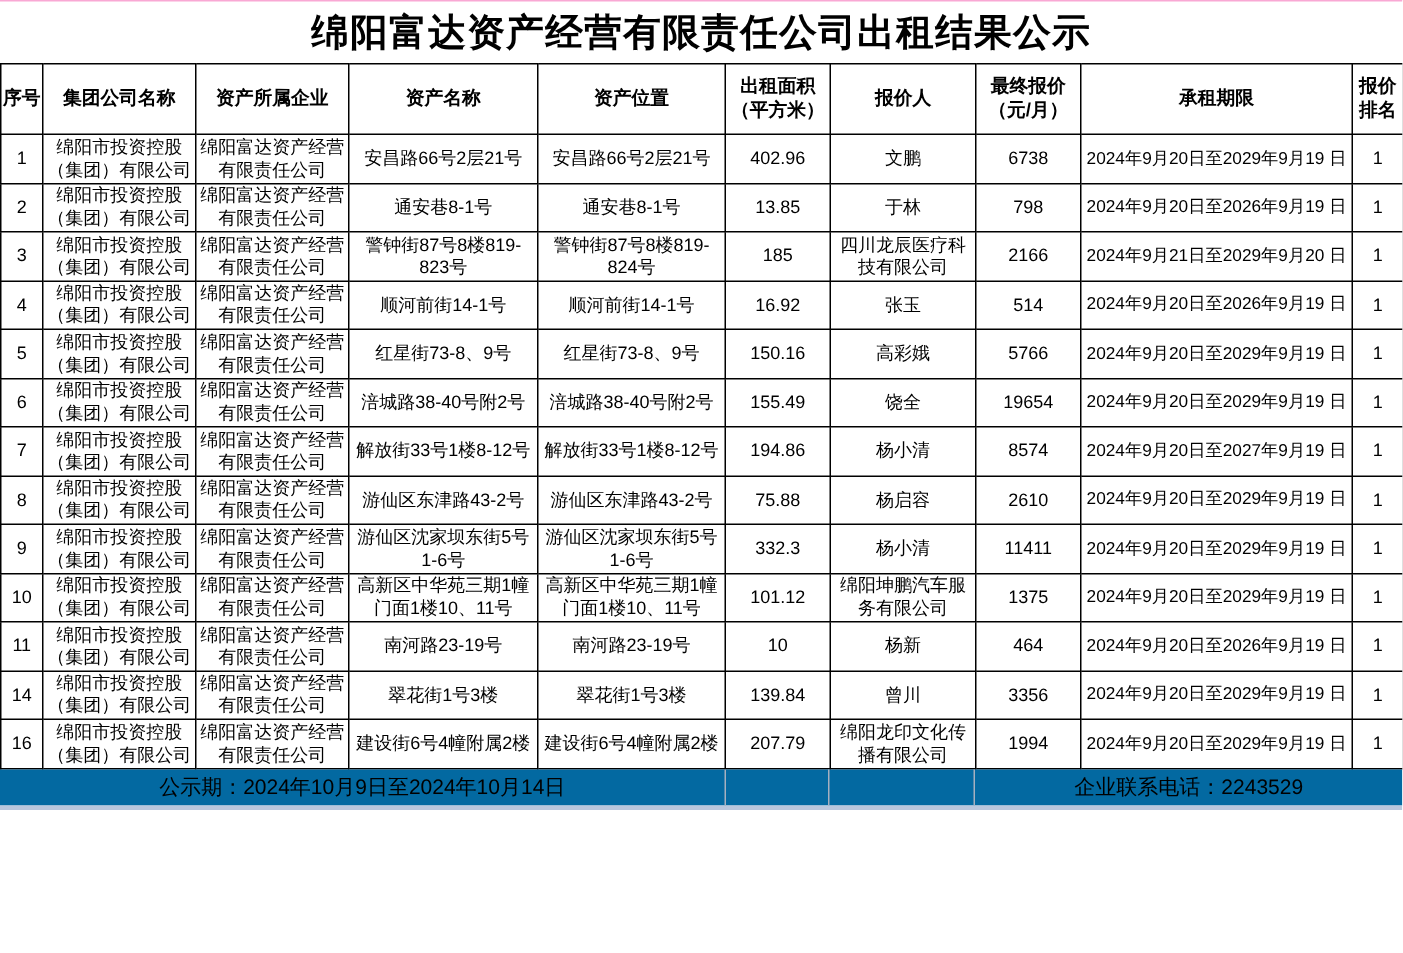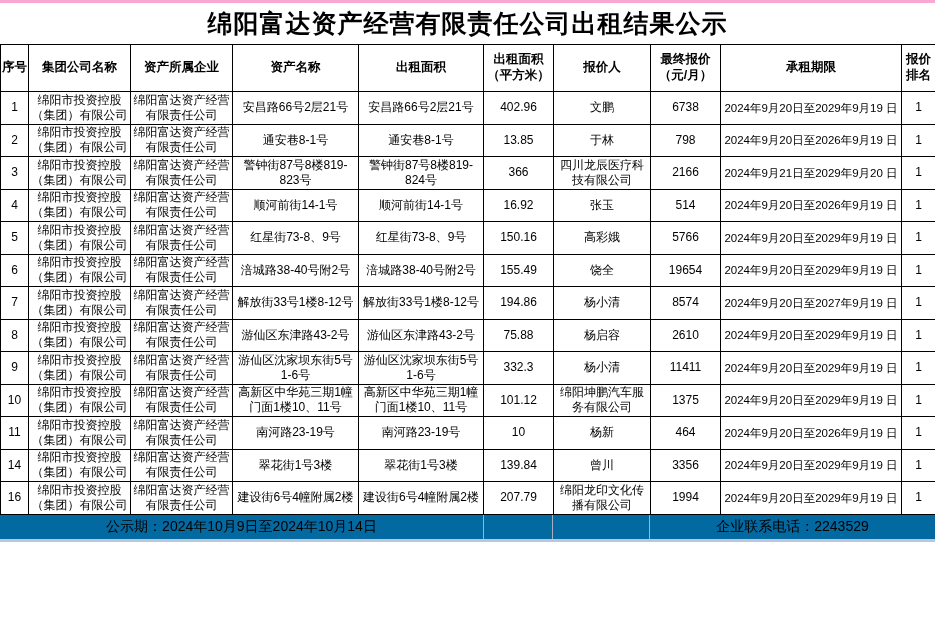--- a/index.html
+++ b/index.html
@@ -4,21 +4,21 @@
 <style>
   * { margin:0; padding:0; box-sizing:border-box; }
   html,body { background:#ffffff; }
   .page {
     width:935px; height:607px;
     background:#ffffff;
     font-family:"Liberation Sans", sans-serif;
     color:#000;
     position:relative;
     overflow:hidden;
-    border-top:3px solid #f9a8d4;
+    border-top:1px solid #f9a8d4;
   }
   .title-row {
     height:41px;
     display:flex; align-items:center; justify-content:center;
     font-size:25px; font-weight:bold;
     letter-spacing:1px;
   }
   table.result-table {
     width:935px;
     table-layout:fixed;
@@ -82,21 +82,21 @@
         <col class="w-price">
       <col class="w-lease">
         <col class="w-rank">
     </colgroup>
     <thead>
       <tr>
         <th>序号</th>
         <th>集团公司名称</th>
         <th>资产所属企业</th>
         <th>资产名称</th>
-        <th>出租面积</th>
+        <th>资产位置</th>
         <th>出租面积（平方米）</th>
         <th>报价人</th>
         <th>最终报价（元/月）</th>
         <th>承租期限</th>
         <th>报价排名</th>
       </tr>
     </thead>
     <tbody id="table-body">
         <tr>
           <td class="c-no">1</td>
@@ -121,21 +121,21 @@
           <td class="c-price">798</td>
           <td class="c-lease">2024年9月20日至2026年9月19 日</td>
           <td class="c-rank">1</td>
         </tr>
         <tr>
           <td class="c-no">3</td>
           <td class="c-group">绵阳市投资控股（集团）有限公司</td>
           <td class="c-ent">绵阳富达资产经营有限责任公司</td>
           <td class="c-aname">警钟街87号8楼819-823号</td>
           <td class="c-aloc">警钟街87号8楼819-824号</td>
-          <td class="c-area">366</td>
+          <td class="c-area">185</td>
           <td class="c-bidder">四川龙辰医疗科技有限公司</td>
           <td class="c-price">2166</td>
           <td class="c-lease">2024年9月21日至2029年9月20 日</td>
           <td class="c-rank">1</td>
         </tr>
         <tr>
           <td class="c-no">4</td>
           <td class="c-group">绵阳市投资控股（集团）有限公司</td>
           <td class="c-ent">绵阳富达资产经营有限责任公司</td>
           <td class="c-aname">顺河前街14-1号</td>

